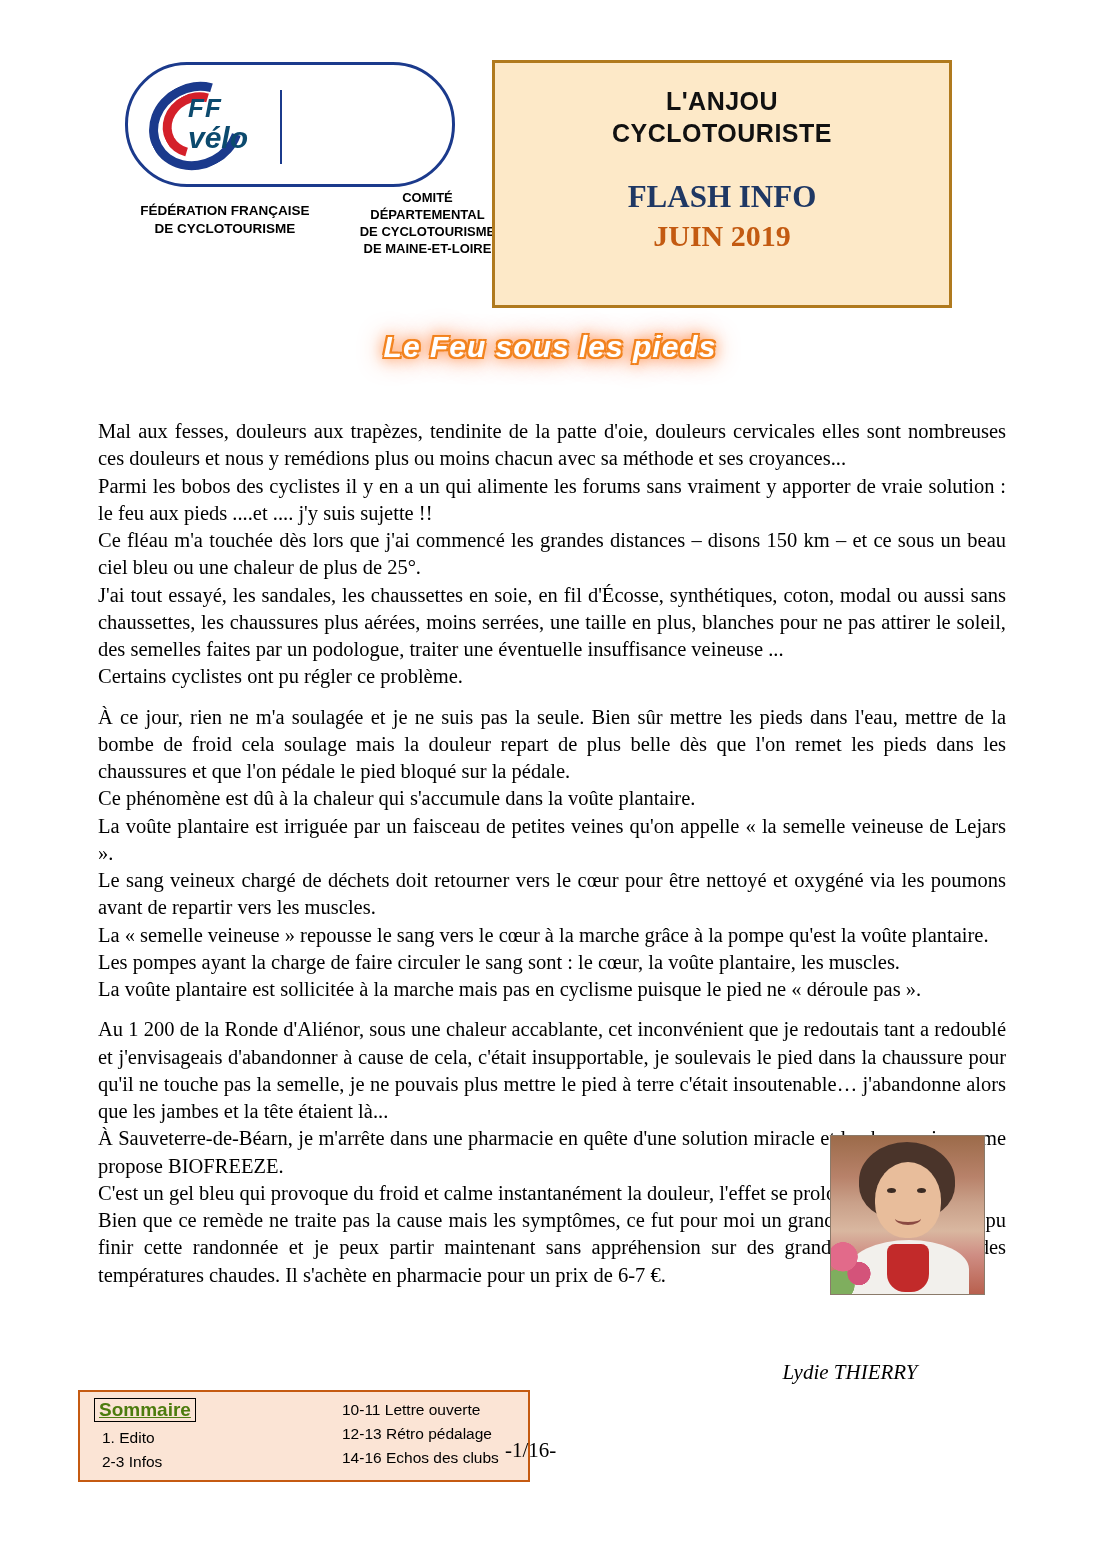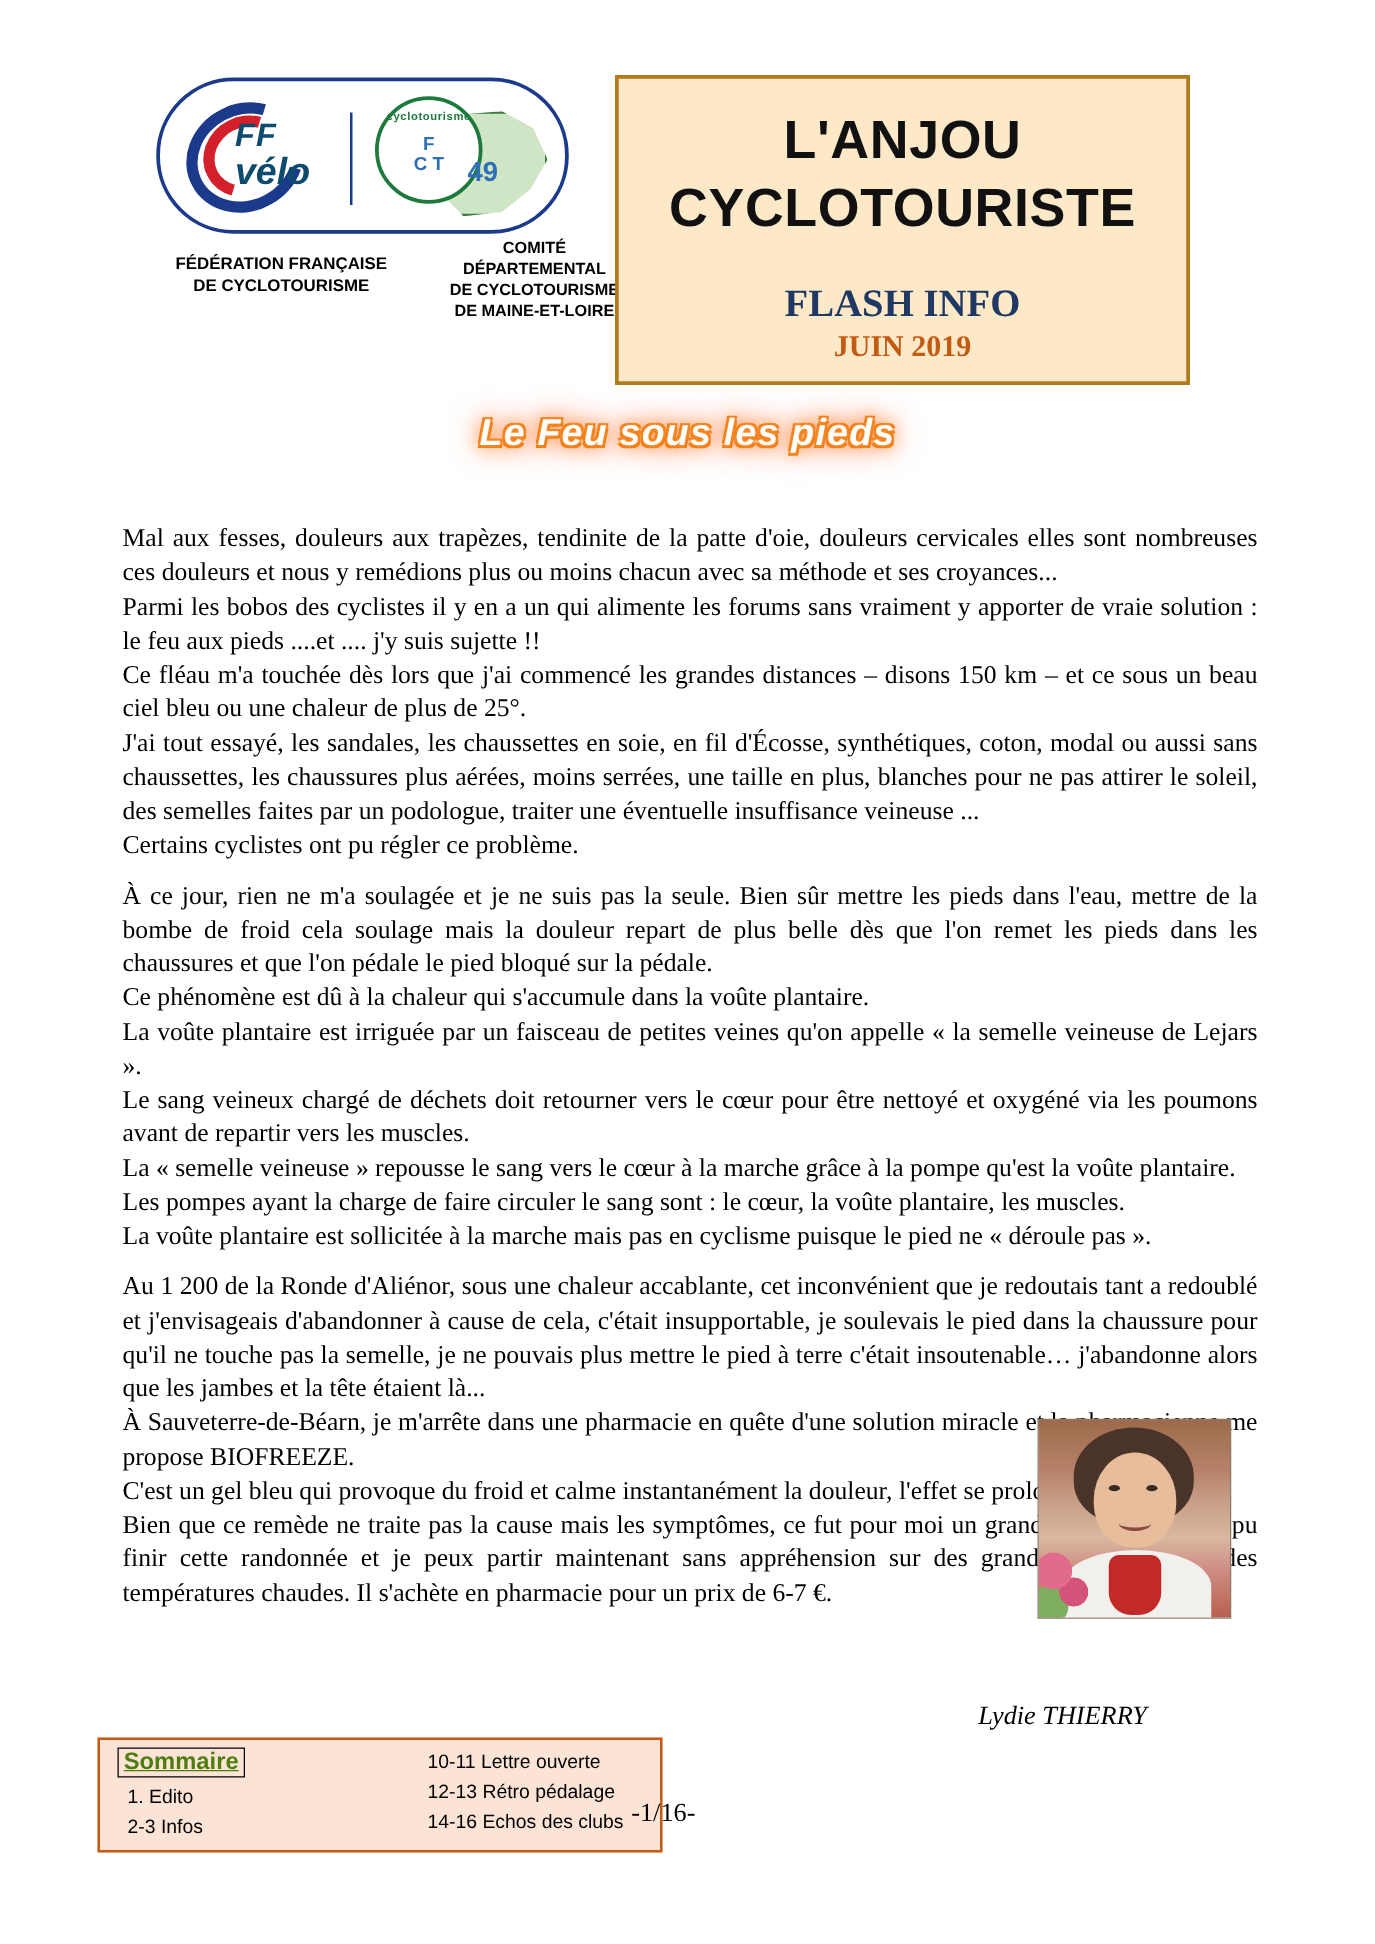--- a/index.html
+++ b/index.html
@@ -178,37 +178,37 @@
     width: 460px;
     height: 248px;
     background: #fde9c8;
     border: 3px solid #b07a1e;
     box-sizing: border-box;
     text-align: center;
   }
   .title-box .main {
     margin-top: 22px;
     font-family: "Liberation Sans", sans-serif;
-    font-size: 43px;
+    font-size: 25px;
     font-weight: bold;
     line-height: 1.28;
     color: #111;
     letter-spacing: .5px;
   }
   .title-box .flash {
     margin-top: 30px;
     font-family: "Liberation Serif", serif;
     font-size: 31px;
     font-weight: bold;
     color: #1f3864;
   }
   .title-box .date {
     margin-top: 4px;
     font-family: "Liberation Serif", serif;
-    font-size: 24px;
+    font-size: 30px;
     font-weight: bold;
     color: #c35a11;
   }
 
   
   .banner {
     position: absolute;
     top: 330px;
     left: 0;
     width: 1100px;
@@ -381,28 +381,20 @@
     <div class="logo-pill">
       <div class="ffv-wrap">
         <div class="ffv-swoosh"></div>
         <div class="ffv-swoosh red"></div>
         <div class="ffv-text">
           <div class="ff">FF</div>
           <div class="velo">vélo</div>
         </div>
       </div>
       <div class="logo-divider"></div>
-      <div class="cdc-logo">
-        <div class="cdc-dept"></div>
-        <div class="cdc-circle">
-          <div class="txt">cyclotourisme</div>
-          <div class="fct">F<br>C T</div>
-        </div>
-        <div class="cdc-49">49</div>
-      </div>
     </div>
 
     <div class="logo-caption-left">
       FÉDÉRATION FRANÇAISE<br>DE CYCLOTOURISME
     </div>
     <div class="logo-caption-right">
       COMITÉ<br>DÉPARTEMENTAL<br>DE CYCLOTOURISME<br>DE MAINE-ET-LOIRE
     </div>
   </div>
 

